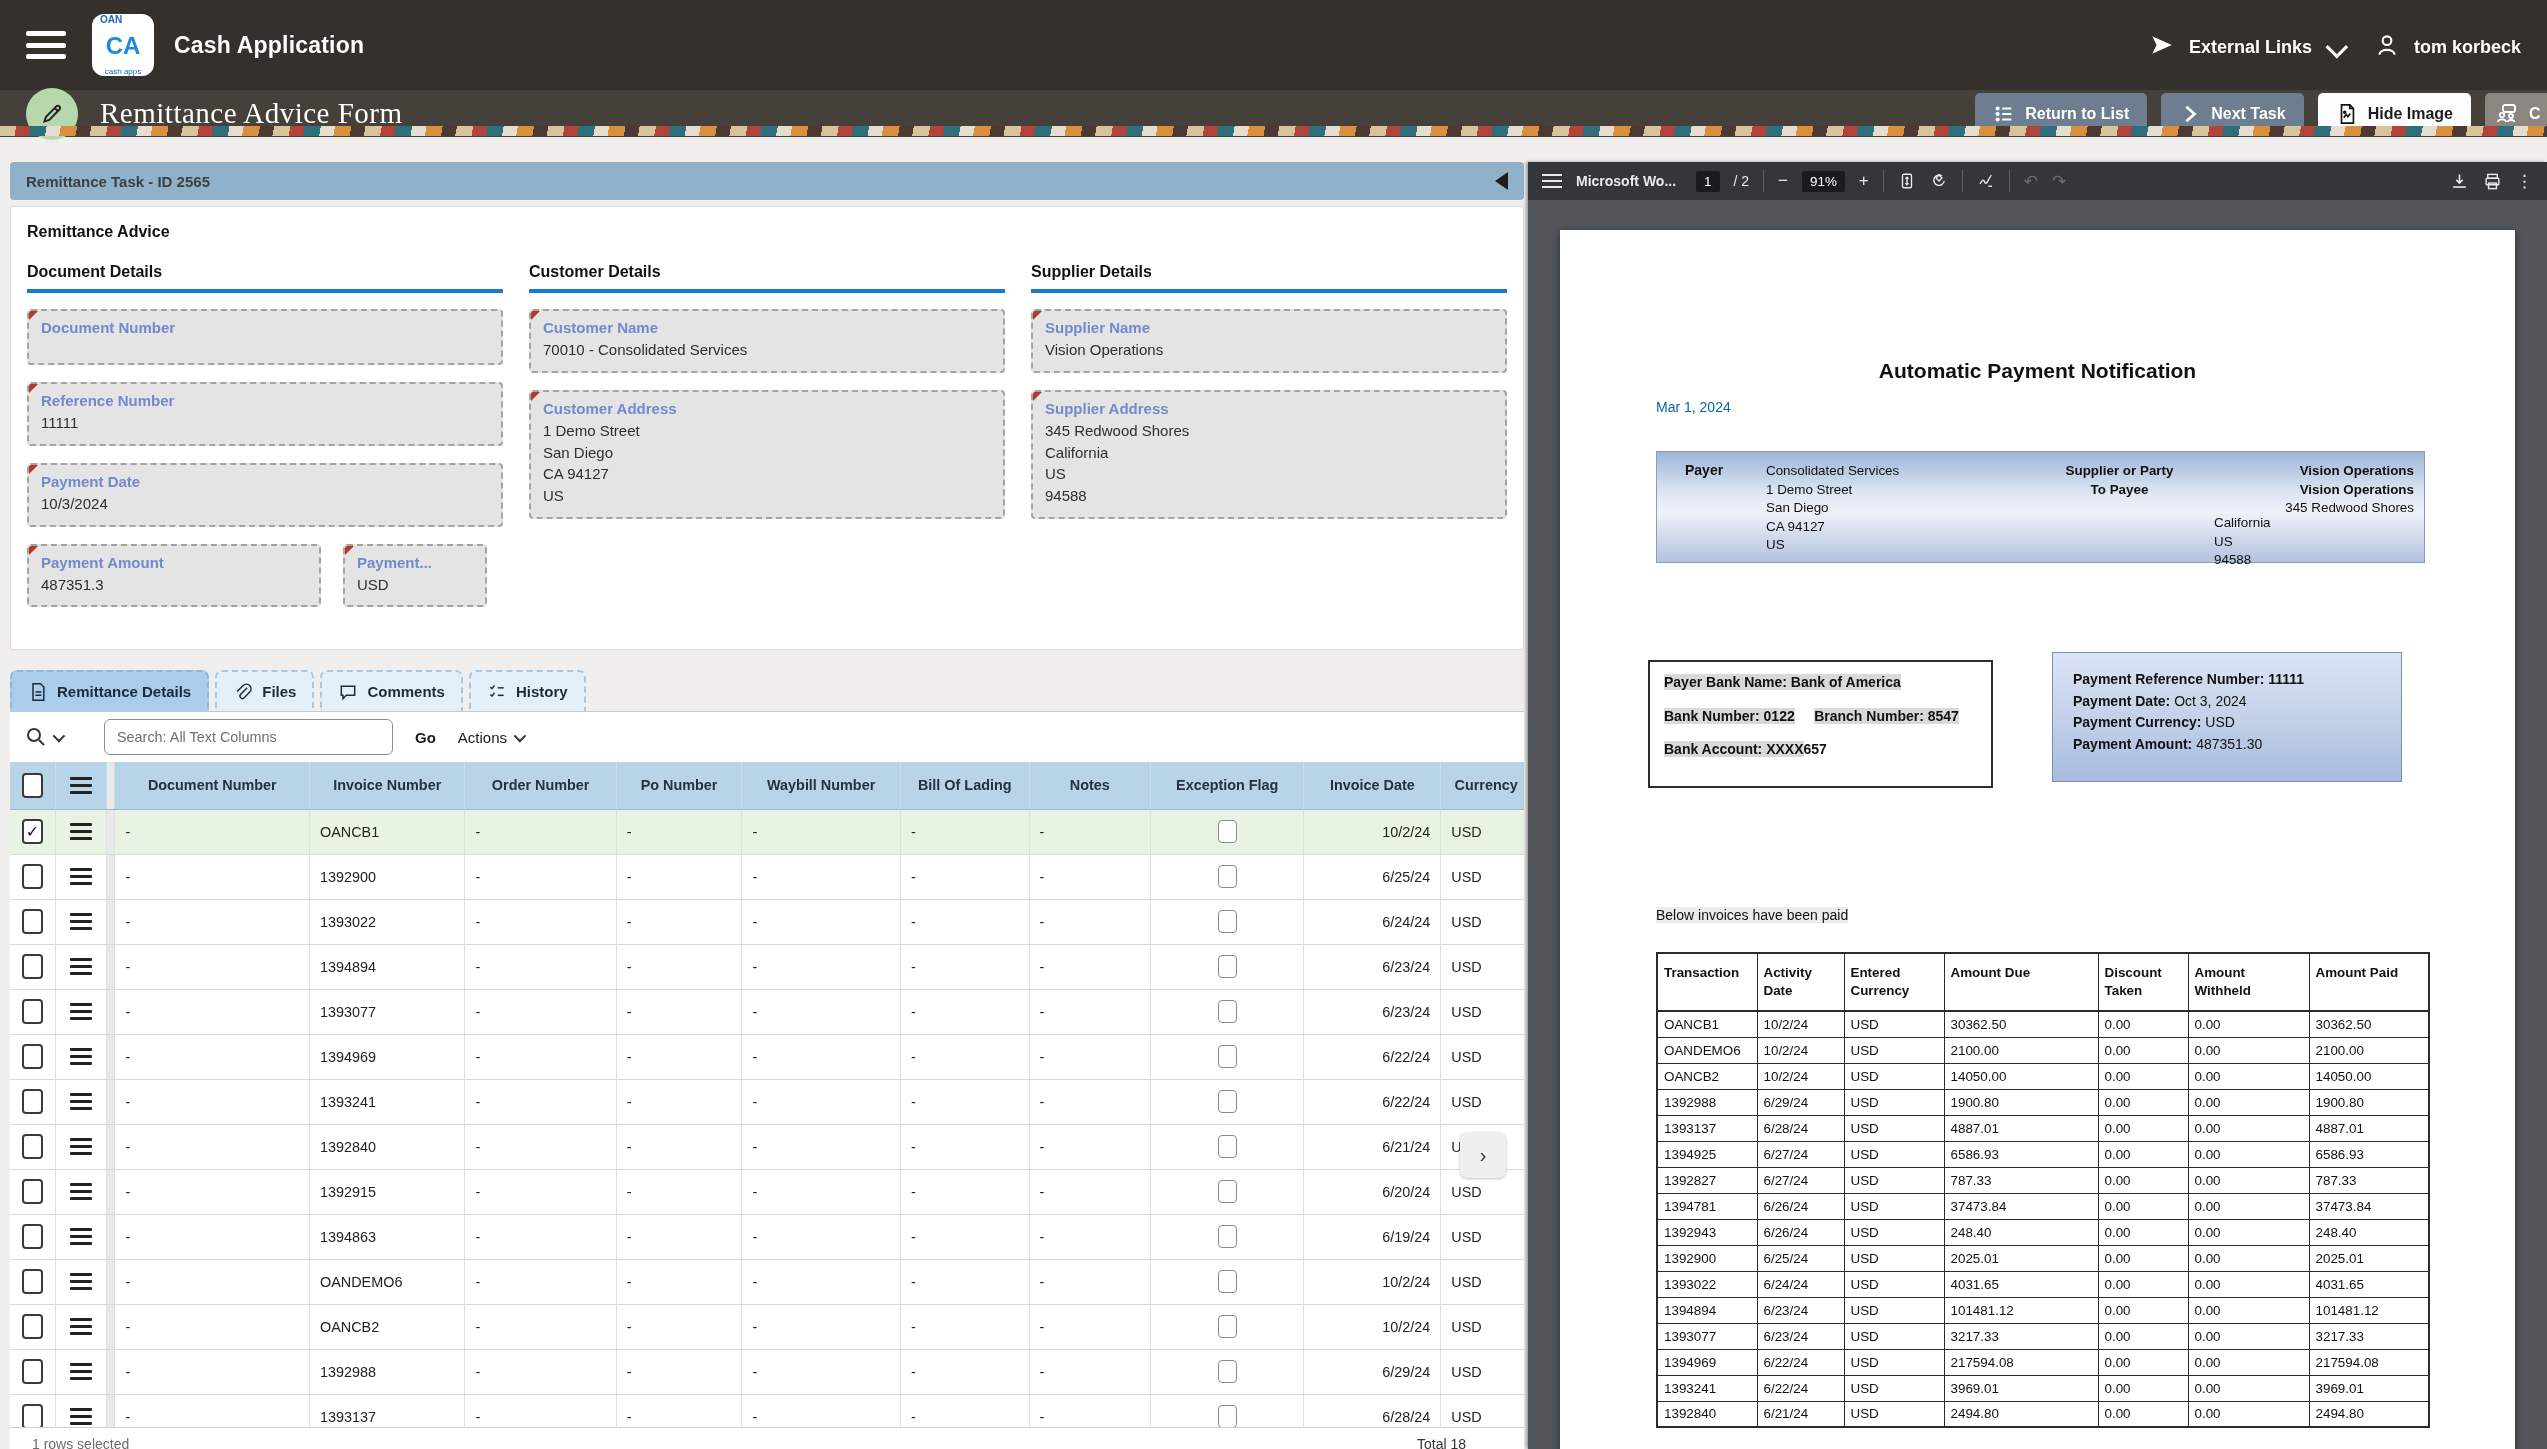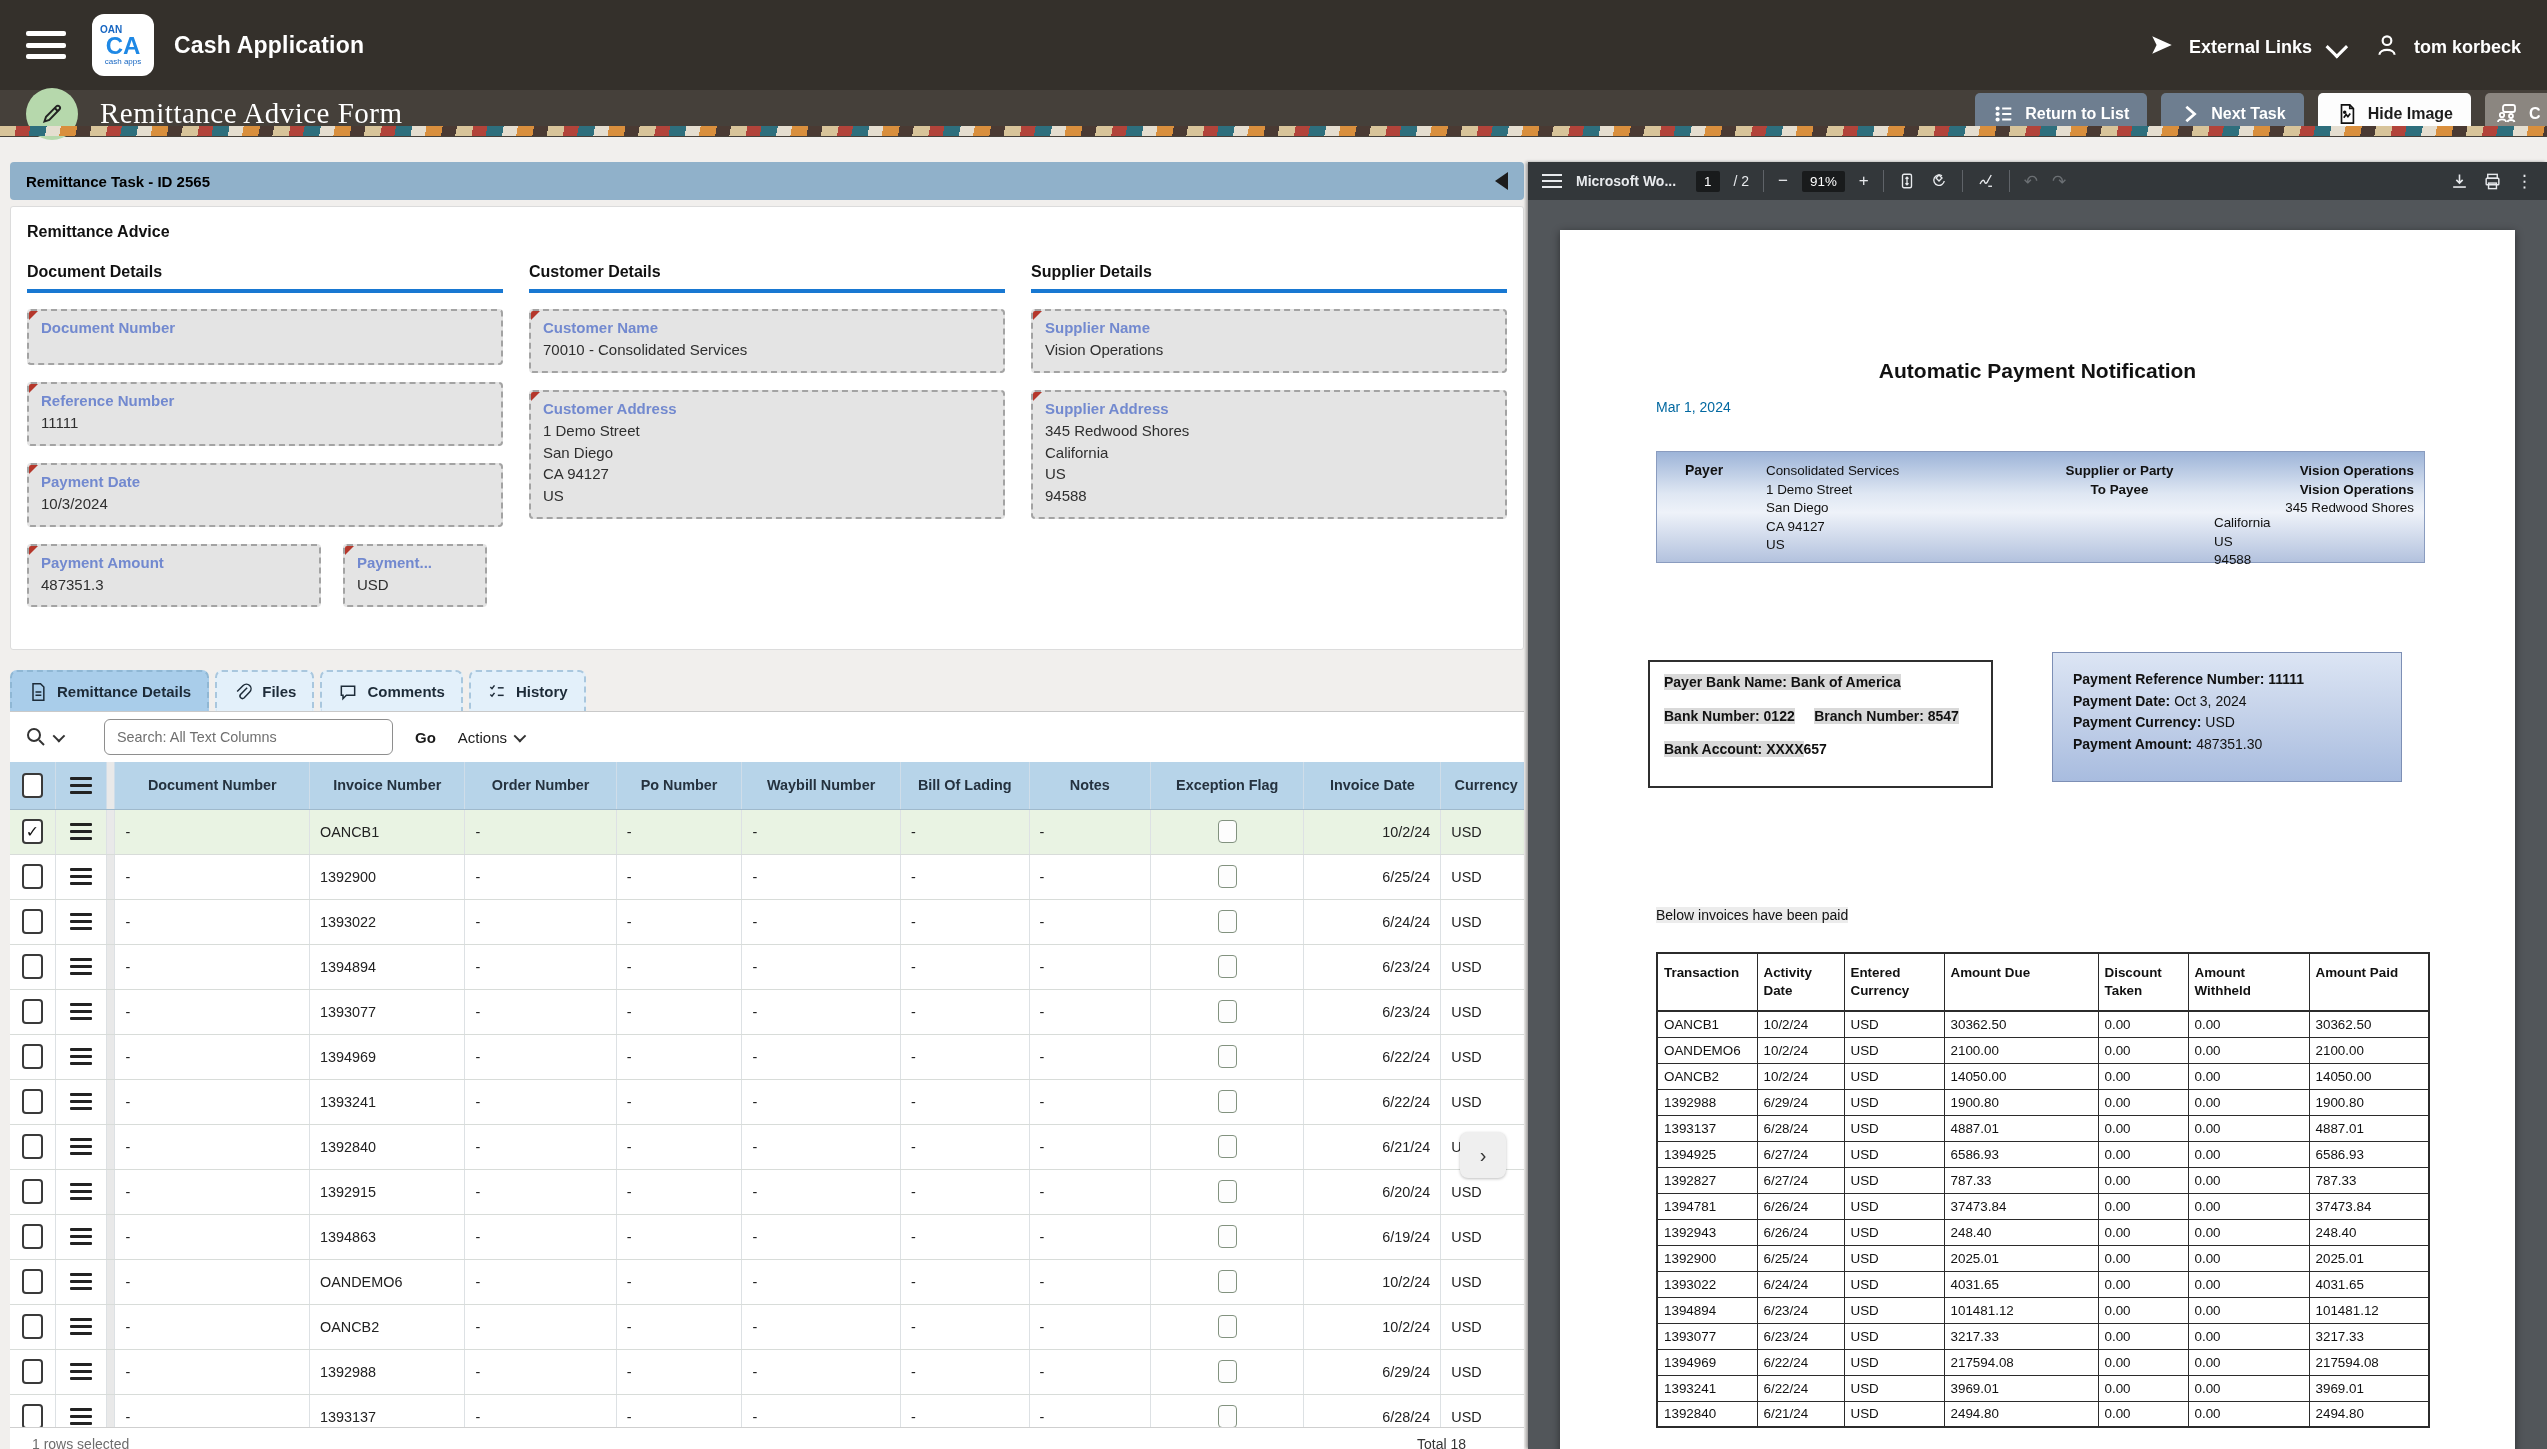--- a/index.html
+++ b/index.html
@@ -4,21 +4,21 @@
 <style>
   * { margin:0; padding:0; box-sizing:border-box; }
   html,body { width:2547px; height:1450px; overflow:hidden; background:#f1efed;
     font-family:"Liberation Sans", sans-serif; }
 
   
   .app-bar { position:absolute; left:0; top:0; width:2547px; height:90px; background:#34302b;
     display:flex; align-items:center; padding:0 26px; color:#fff; }
   .burger { width:40px; height:28px; display:flex; flex-direction:column; justify-content:space-between; cursor:pointer; margin-right:26px;}
   .burger span { display:block; height:5px; background:#fff; border-radius:2px; }
-  .logo-tile { width:62px; height:62px; background:#fff; border-radius:12px; display:flex; flex-direction:column; align-items:center; justify-content:center; margin-right:20px; }
+  .logo-tile { width:62px; height:62px; background:#fff; border-radius:12px; display:flex; flex-direction:column; align-items:center; justify-content:space-between; margin-right:20px; }
   .logo-tile .lt-top { font-size:10px; font-weight:bold; color:#1766c2; align-self:flex-start; margin-left:8px;}
   .logo-tile .lt-main { font-size:24px; font-weight:bold; color:#1e88e5; line-height:22px;}
   .logo-tile .lt-bot { font-size:8px; color:#1766c2; }
   .app-title { font-size:23px; font-weight:bold; letter-spacing:0.2px; }
   .app-bar-right { margin-left:auto; display:flex; align-items:flex-end; gap:14px; white-space:nowrap; }
   .app-bar-right .lbl { font-size:18px; font-weight:bold; }
   .icon-sm { width:26px; height:26px; display:inline-block; }
   .chev { width:16px; height:16px; border-right:3px solid #fff; border-bottom:3px solid #fff; transform:rotate(45deg) translateY(-4px); display:inline-block;}
 
   
@@ -35,21 +35,21 @@
   .btn-white { background:#fdfdfd; color:#1d1d1d; }
   .btn-partial { background:#8b8680; color:#fff; width:70px; overflow:hidden; justify-content:flex-start; padding:0 10px;}
 
   
   .main { position:absolute; left:0; top:136px; right:0; bottom:0; }
   .left-col { position:absolute; left:10px; top:26px; width:1514px; bottom:0; }
   .right-col { position:absolute; left:1528px; top:26px; right:0; bottom:0; background:#52565a; box-shadow:-2px 0 3px rgba(0,0,0,.35);}
 
   
   .task-bar { height:38px; background:#90b1ca; border-radius:4px; display:flex; align-items:center; padding:0 16px;
-    font-size:15px; font-weight:bold; color:#000000; }
+    font-size:15px; font-weight:bold; color:#404040; }
   .collapse-tri { margin-left:auto; width:0; height:0; border-top:9px solid transparent; border-bottom:9px solid transparent; border-right:13px solid #1c1c1c; cursor:pointer;}
   .card { margin-top:6px; height:444px; background:#fff; border:1px solid #dcdcdc; border-radius:3px; padding:16px 16px 0 16px; }
   .card-title { font-size:16px; font-weight:bold; color:#111; }
   .form-grid { display:grid; grid-template-columns:1fr 1fr 1fr; column-gap:26px; margin-top:22px; }
   .sect-head { font-size:16px; font-weight:bold; color:#111; padding-bottom:8px; border-bottom:4px solid #1878d2; margin-bottom:16px;}
   .field { position:relative; background:#e4e4e4; border:2px dashed #a3a3a3; border-radius:4px; padding:8px 12px 10px 12px; margin-bottom:17px; min-height:56px; overflow:hidden;}
   .field::before { content:""; position:absolute; left:-2px; top:-2px; border-style:solid; border-width:13px 13px 0 0; border-color:#b5372b transparent transparent transparent; border-top-left-radius:4px;}
   .field .f-label { color:#7289cf; font-size:15px; font-weight:bold; }
   .field .f-value { color:#2f2f2f; font-size:15px; margin-top:3px; line-height:1.45; }
   .field-row { display:flex; gap:22px; }

